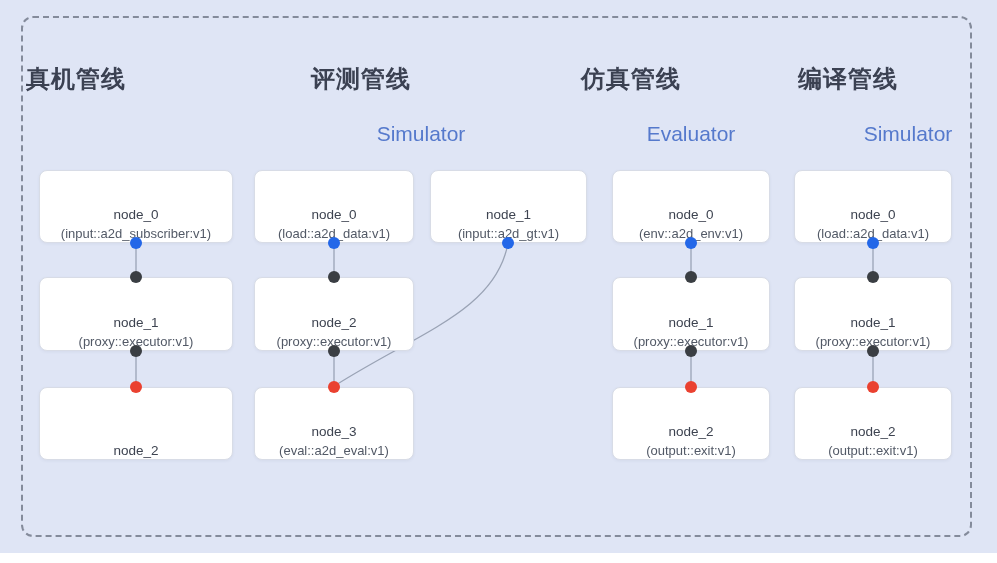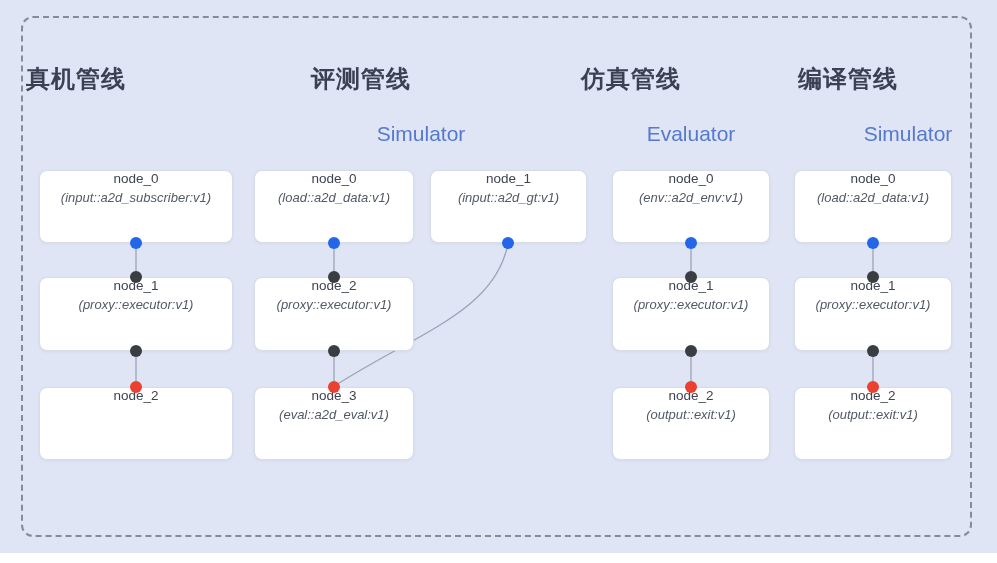--- a/index.html
+++ b/index.html
@@ -13,33 +13,33 @@
   .banner{position:absolute;left:0;top:0;width:997px;height:553px;background:#dfe5f5;}
   .frame{
     position:absolute;left:21px;top:16px;width:951px;height:521px;
     box-sizing:border-box;border:2px dashed #848b9b;border-radius:12px;z-index:0;
   }
   .edges{position:absolute;left:0;top:0;width:997px;height:563px;z-index:1;}
   .node{
     position:absolute;background:#ffffff;
     border:1px solid #d8dce6;border-radius:8px;
     box-shadow:0 1px 3px rgba(70,80,120,0.07);
-    display:flex;flex-direction:column;align-items:center;justify-content:flex-start;
+    display:flex;flex-direction:column;align-items:center;justify-content:flex-end;
     gap:3px;z-index:2;box-sizing:border-box;
   }
   .row1{top:170px;height:73px}
   .row2{top:277px;height:74px}
   .row3{top:387px;height:73px}
   .col-robot{left:39px;width:194px}
   .col-evala{left:254px;width:160px}
   .col-evalb{left:430px;width:157px}
   .col-sim{left:612px;width:158px}
   .col-comp{left:794px;width:158px}
   .node-title{font-size:13.5px;line-height:16px;color:#3d4350;}
-  .node-type{font-size:13px;line-height:16px;color:#525966;font-style:italic;}
+  .node-type{font-size:13px;line-height:16px;color:#525966;}
   .hdr-zh{
     position:absolute;top:63px;width:220px;text-align:left;
     font-size:24px;font-weight:700;color:#3b4152;letter-spacing:1px;z-index:2;
   }
   .hdr-en{
     position:absolute;top:122px;width:220px;text-align:center;
     font-size:21px;font-weight:400;color:#5579cc;z-index:2;
   }
   .hx-robot{left:26px}
   .hx-eval{left:311px}

